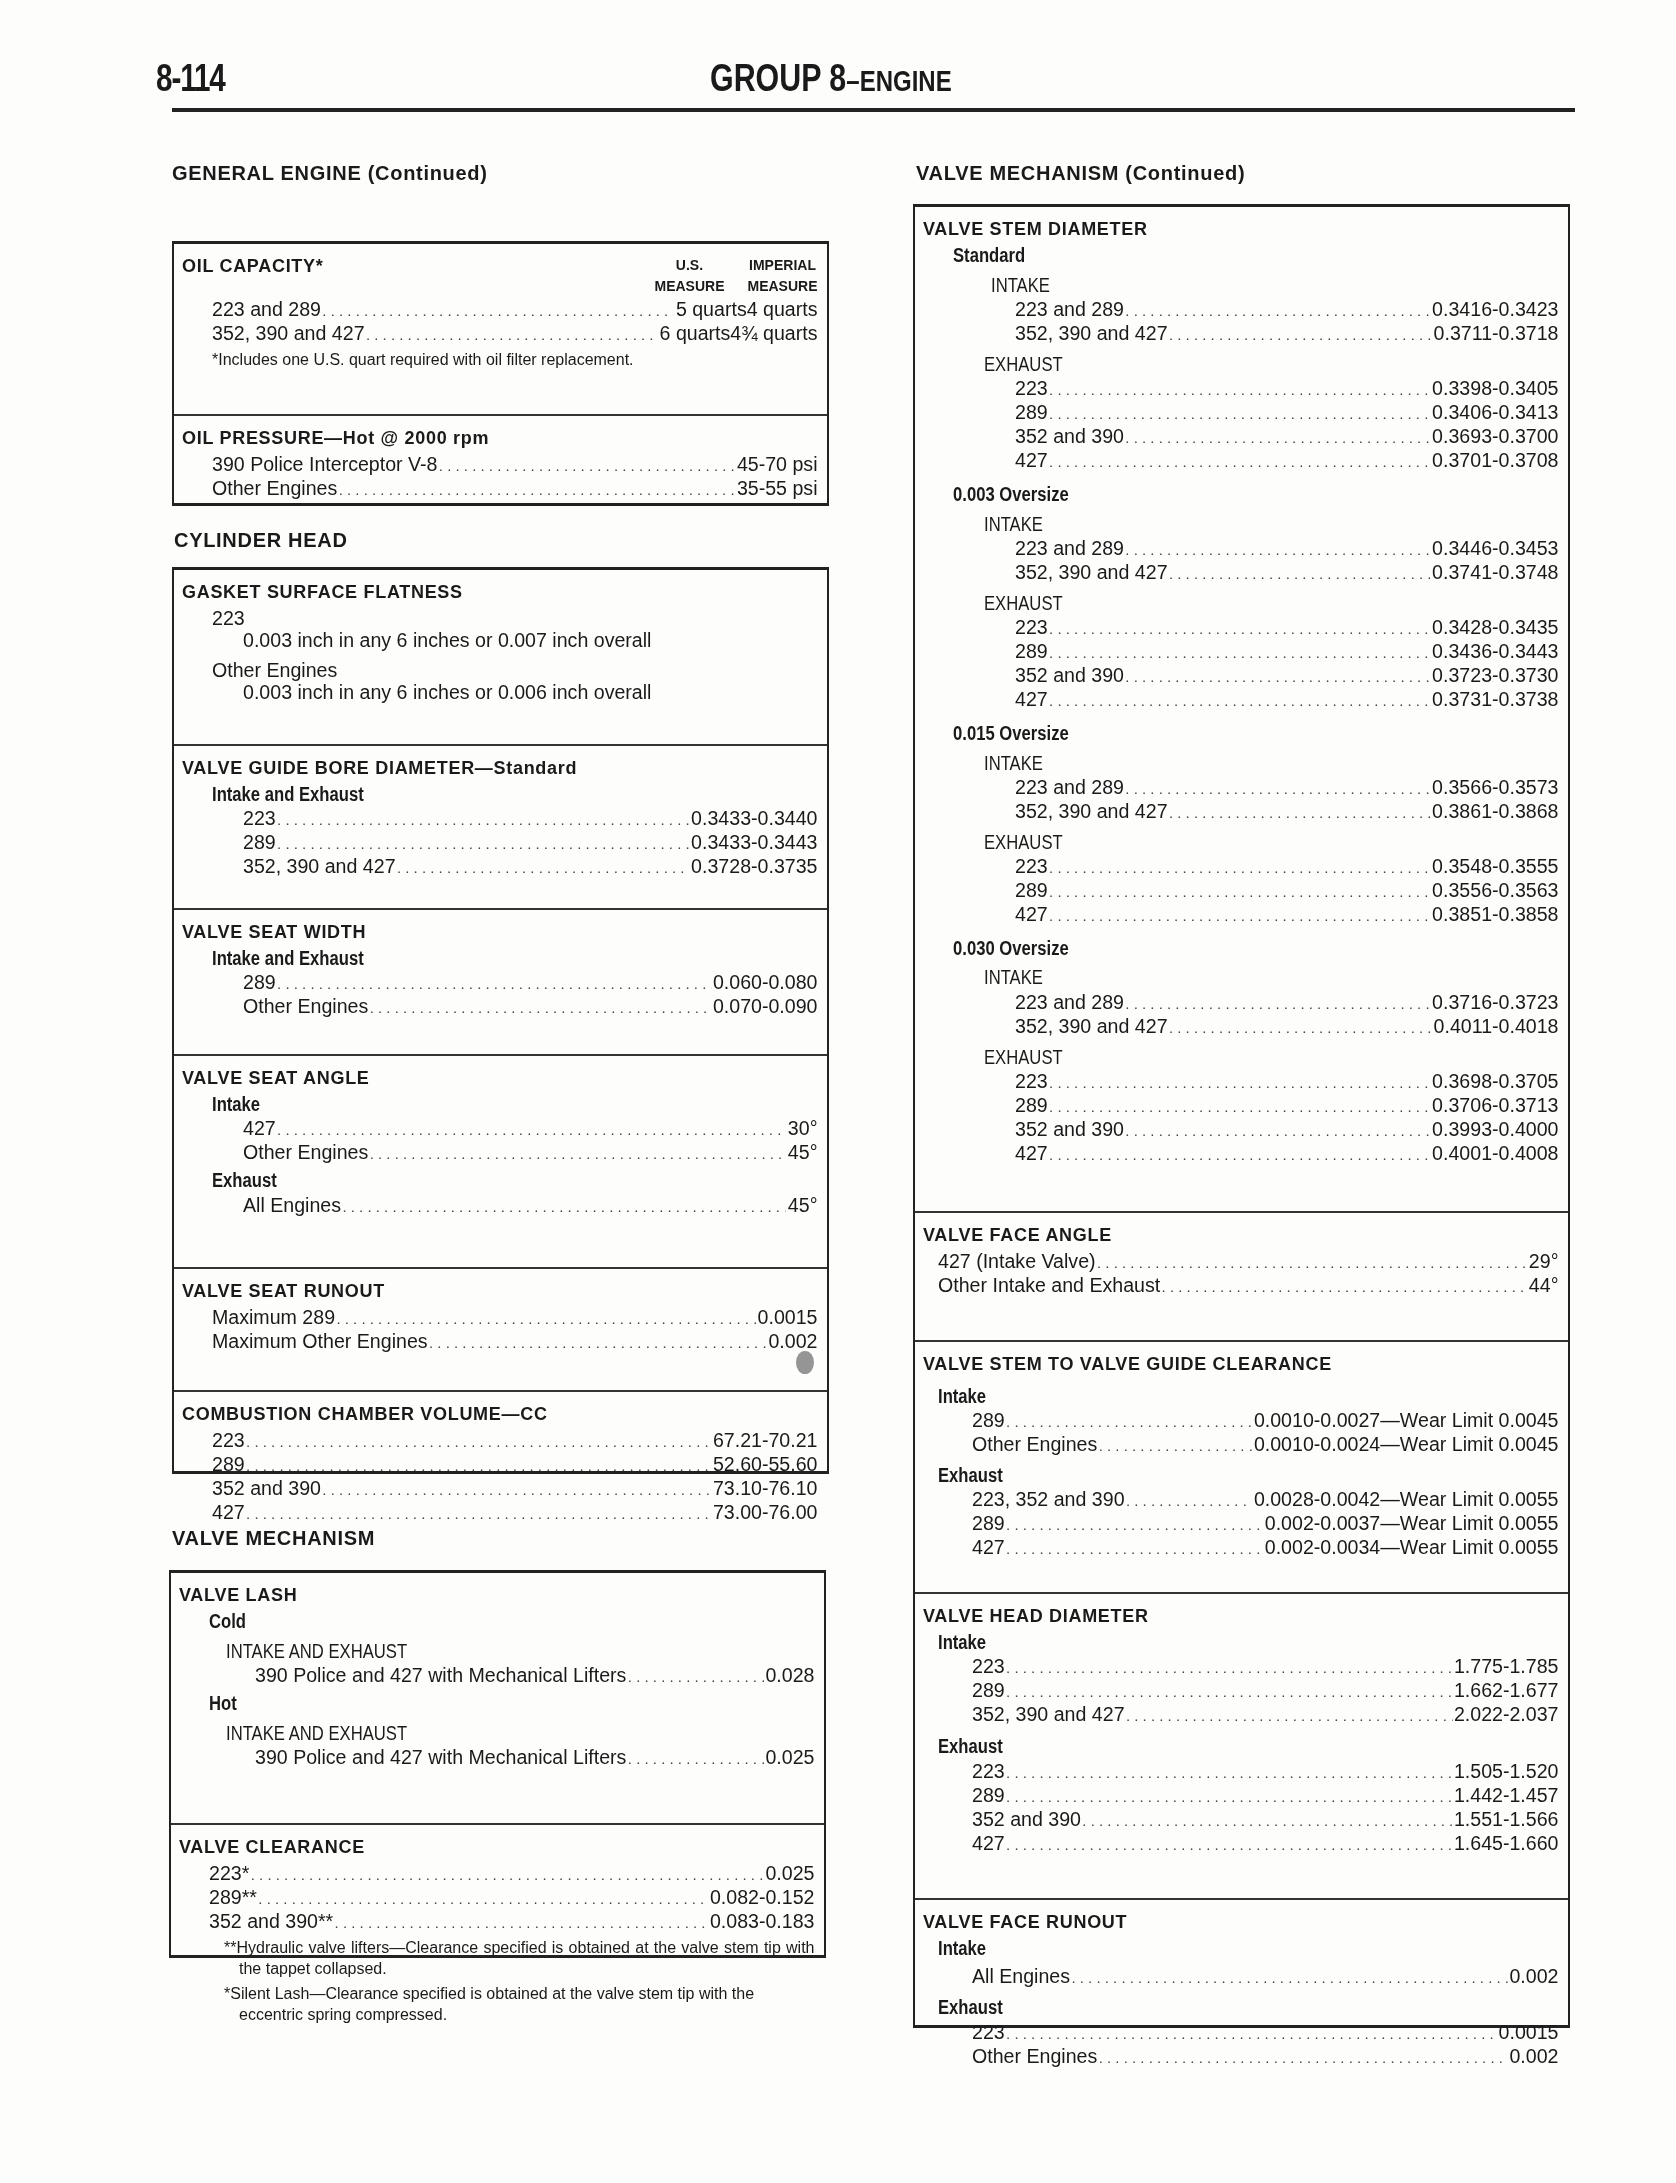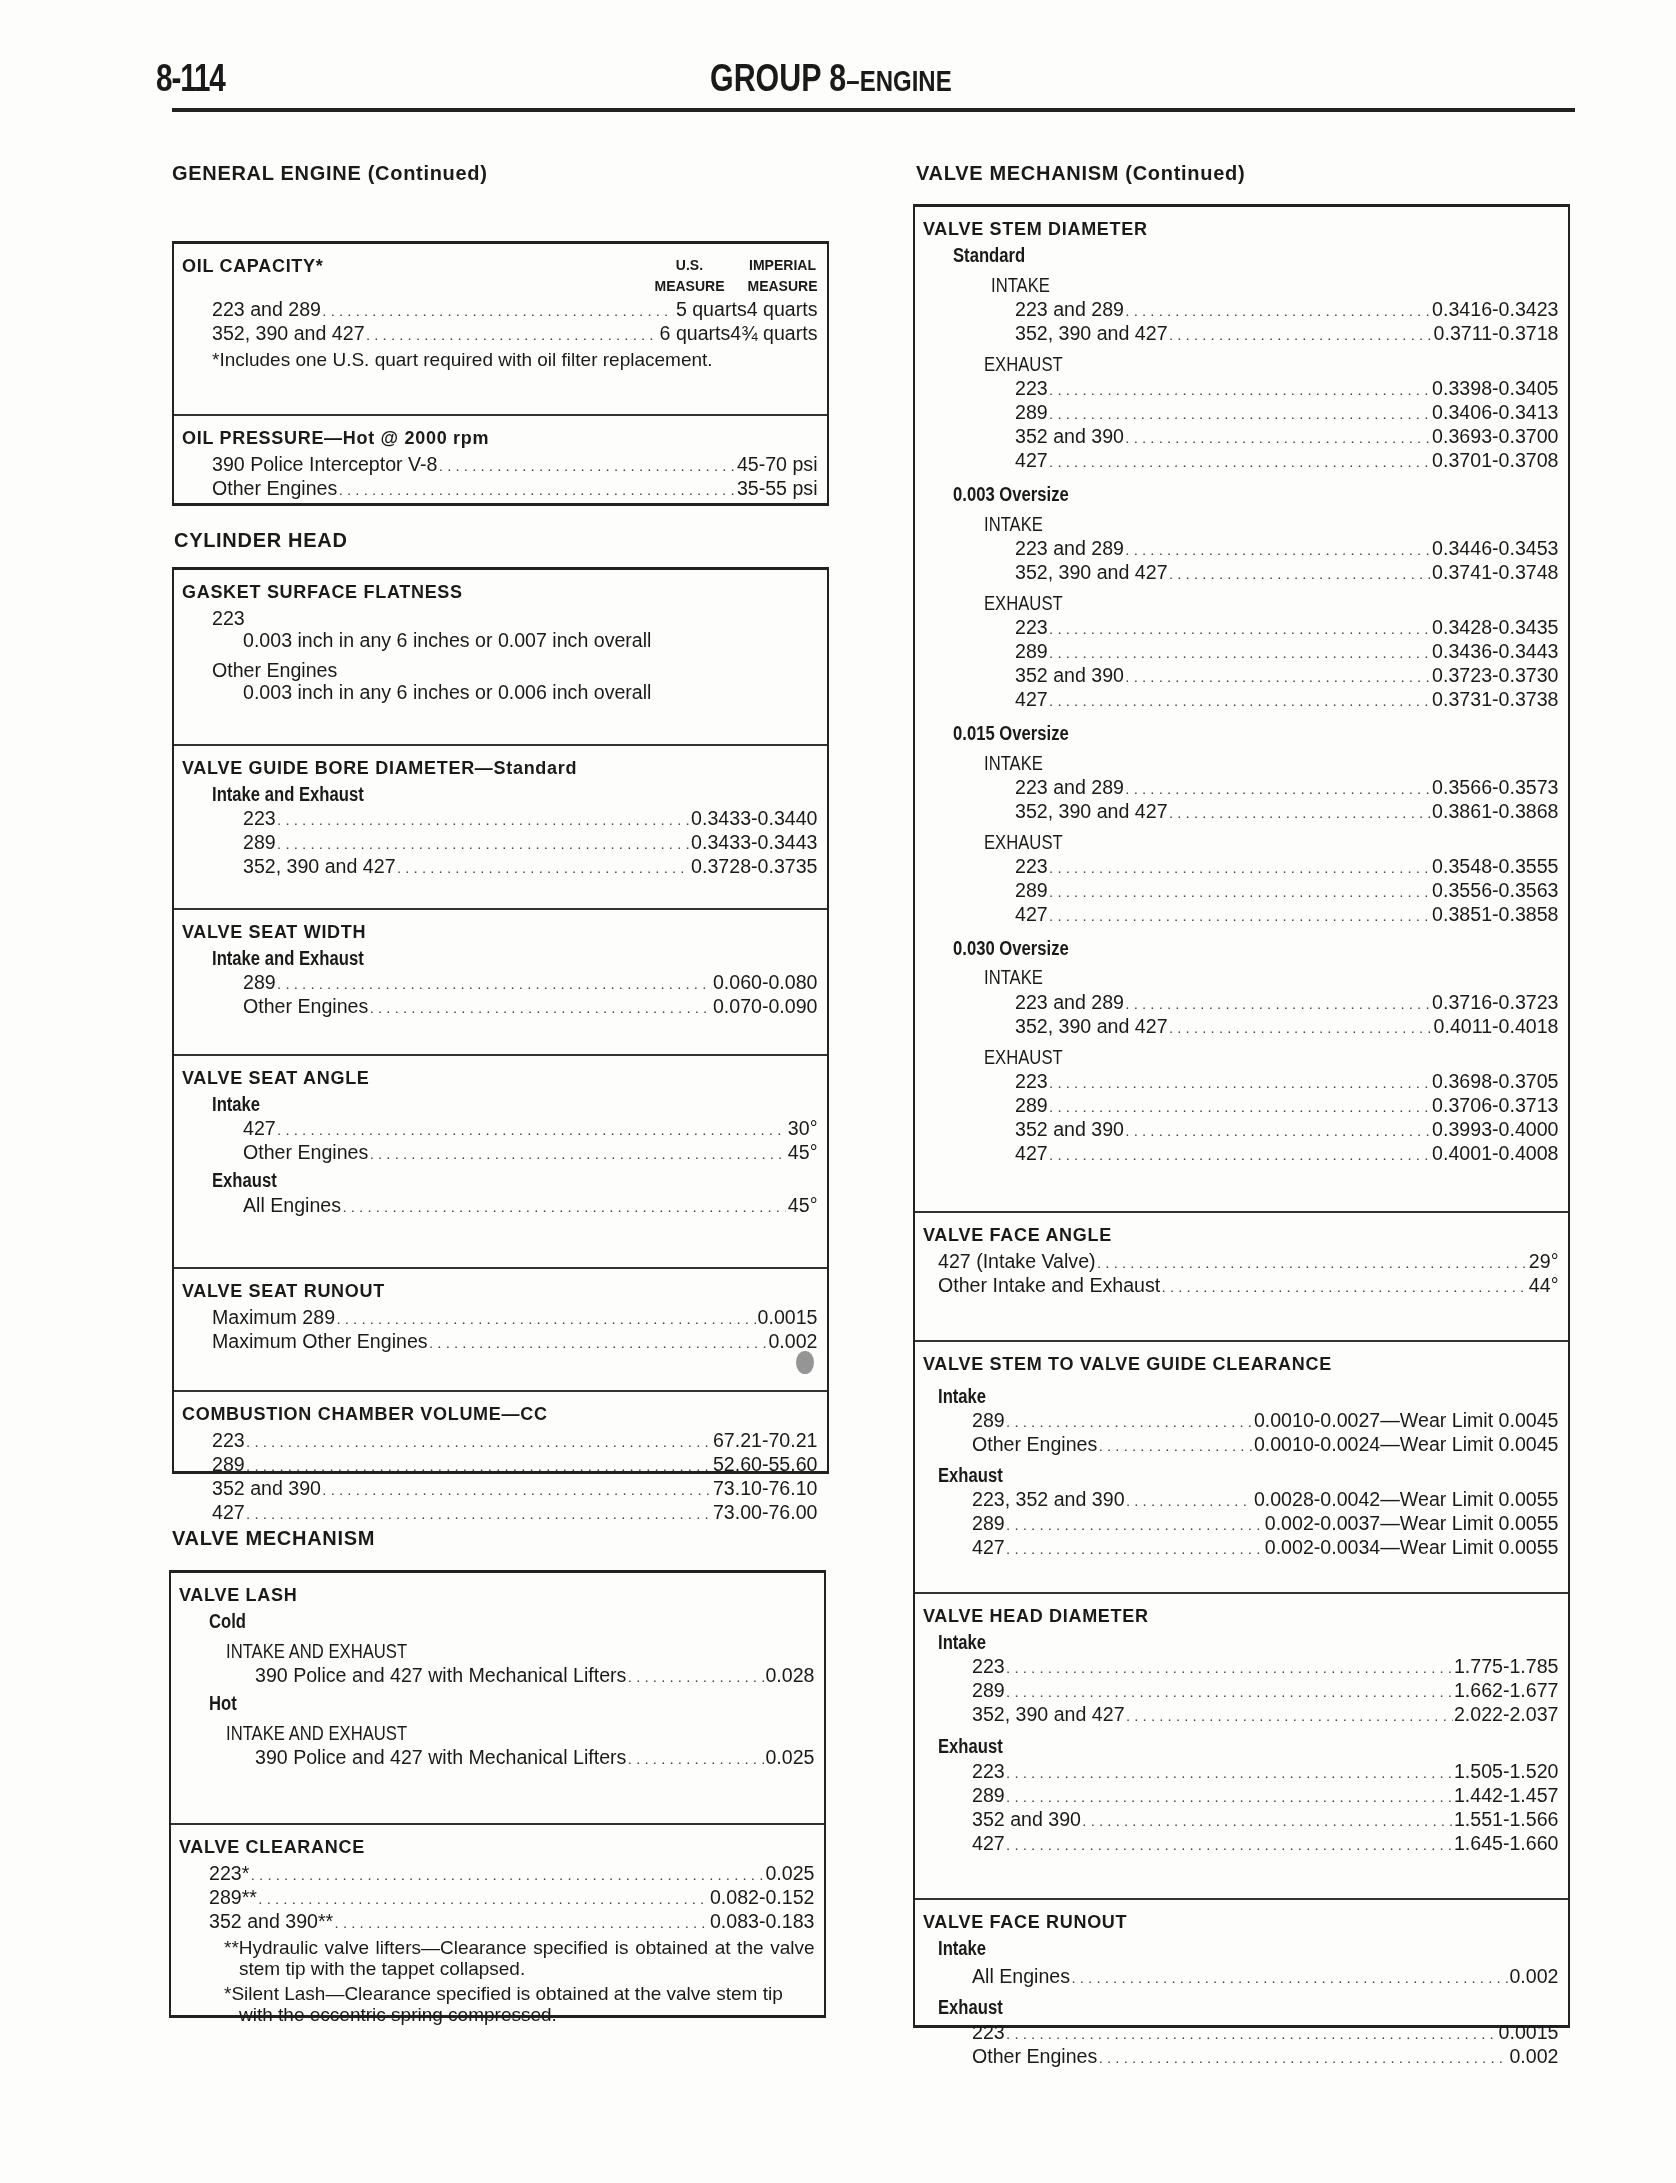--- a/index.html
+++ b/index.html
@@ -20,21 +20,21 @@
   .sub1 { font-size: 19.6px; font-weight: bold; margin: 4px 0 1.4px 30px; transform: scaleX(0.85); transform-origin: left; white-space: nowrap; }
   .sub2 { font-size: 19.6px; margin: 6.8px 0 1.4px 61px; transform: scaleX(0.85); transform-origin: left; white-space: nowrap; }
   .row { display: flex; align-items: baseline; font-size: 19.6px; line-height: 22px; white-space: nowrap; }
   .row .lbl { flex: 0 0 auto; }
   .row .dots { flex: 1 1 auto; overflow: hidden; margin: 0 1.4px; letter-spacing: 2.7px; color: #444; }
   .row .dots::before { content: ". . . . . . . . . . . . . . . . . . . . . . . . . . . . . . . . . . . . . . . . . . . . . . . . . . . . . . . . . . . . . . . . . . . . . . . . . . . . . . . . . . . . . . . . . . . . . . . . . . . . . . . . . . . . . . . . . . . . . . . . . . . . . . . . . . . . . . . . . . . . . . . . . . . . . . ."; letter-spacing: 0; font-size: 15px; }
   .row .val { flex: 0 0 auto; }
   .ind1 { padding-left: 30px; }
   .ind2 { padding-left: 61px; }
   .ind3 { padding-left: 92px; }
-  .note { font-size: 19px; line-height: 21.6px; padding-left: 41px; text-indent: -15px; margin-top: 2.7px; }
+  .note { font-size: 16px; line-height: 21.6px; padding-left: 41px; text-indent: -15px; margin-top: 2.7px; }
 
   .oil-head { display: flex; justify-content: space-between; align-items: flex-start; }
   .oil-cols { display: flex; gap: 23px; font-size: 14px; font-weight: bold; text-align: center; line-height: 21.6px; margin-top: 2.7px; }
   .oil-cols div { white-space: pre-line; }
   .row3 { display: flex; align-items: baseline; font-size: 19.6px; line-height: 22px; white-space: nowrap; padding-left: 30px; }
   .row3 .lbl { flex: 0 0 auto; }
   .row3 .dots { flex: 1 1 auto; overflow: hidden; margin: 0 1.4px; color: #444; }
   .row3 .dots::before { content: ". . . . . . . . . . . . . . . . . . . . . . . . . . . . . . . . . . . . . . . . . . . . . . . . . . . . . . . . . . . . . . . . . . . . . . . . . . . . ."; font-size: 15px; }
   .row3 .v1 { width: 81px; text-align: left; }
   .row3 .v2 { width: 101px; text-align: right; }
@@ -196,21 +196,21 @@
     <div class="row ind1">
         <span class="lbl">427</span>
         <span class="dots"></span>
         <span class="val">73.00-76.00</span>
       </div>
   </div>
 </div>
 
 <div class="sec-title" style="left:172px; top:1527px;">VALVE MECHANISM</div>
 
-<div class="box" style="left:169px; top:1570px; width:657px; height:448px;">
+<div class="box" style="left:169px; top:1570px; width:657px; height:388px;">
   <div class="blk" style="height:230px;">
     <div class="blk-title">VALVE LASH</div>
     <div class="sub1">Cold</div>
     <div class="sub2" style="margin-left:47px;">INTAKE AND EXHAUST</div>
     <div class="row" style="padding-left:76px;">
         <span class="lbl">390 Police and 427 with Mechanical Lifters</span>
         <span class="dots"></span>
         <span class="val">0.028</span>
       </div>
     <div class="sub1">Hot</div>

